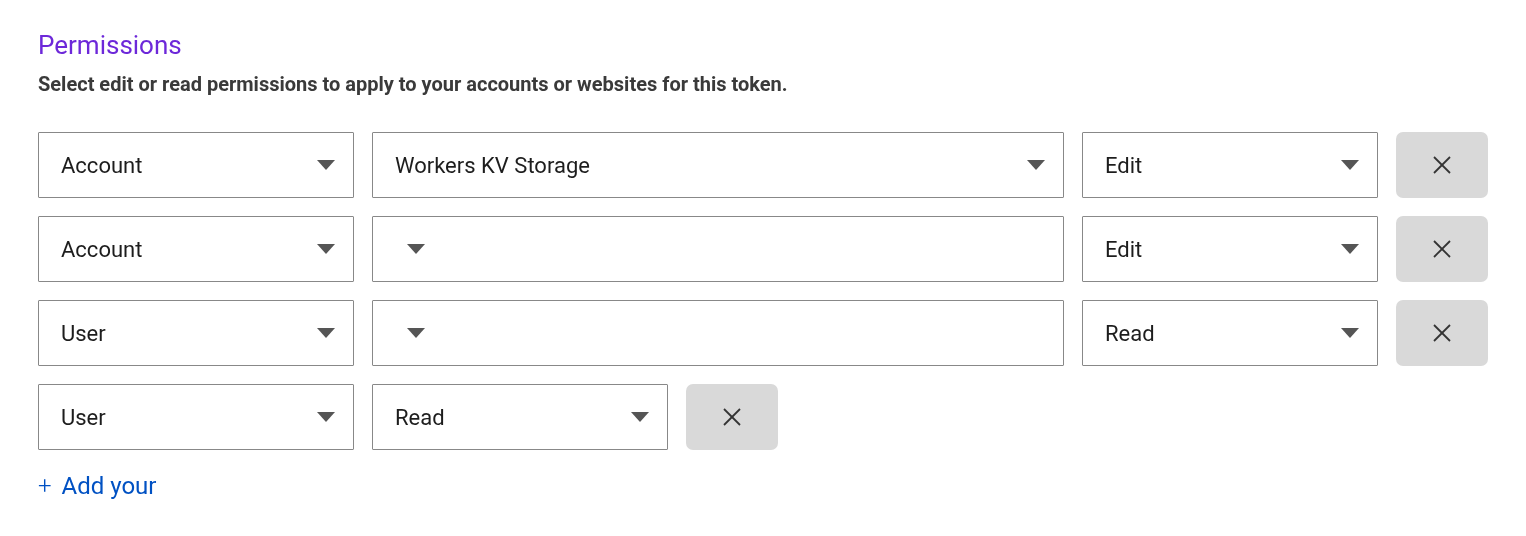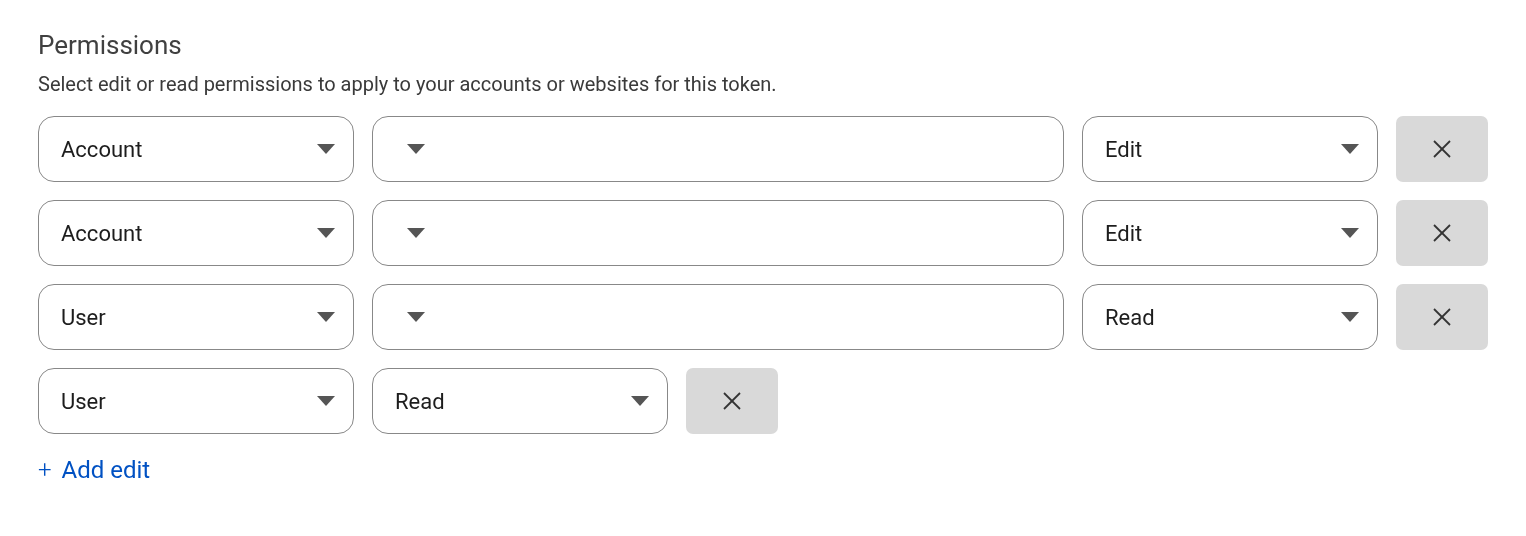--- a/index.html
+++ b/index.html
@@ -5,45 +5,45 @@
     * { box-sizing: border-box; margin: 0; padding: 0; }
     body {
       font-family: -apple-system, BlinkMacSystemFont, "Segoe UI", Roboto, Helvetica, Arial, sans-serif;
       background: #fff;
       color: #1d1d1d;
       padding: 30px 38px;
     }
     .section-title {
       font-size: 26px;
       font-weight: 400;
-      color: #404040;
+      color: #6d28d9;
       margin-bottom: 12px;
     }
     .section-description {
       font-size: 20px;
       color: #3a3a3a;
-      margin-bottom: 20px;
-      font-weight: 400;
+      margin-bottom: 36px;
+      font-weight: 700;
     }
     .permissions-list {
       display: flex;
       flex-direction: column;
       gap: 18px;
     }
     .permission-row {
       display: flex;
       gap: 18px;
       align-items: stretch;
     }
     .select-box {
       display: flex;
       align-items: center;
       justify-content: space-between;
       border: 1px solid #888;
-      border-radius: 16px;
+      border-radius: 1px;
       background: #fff;
       height: 66px;
       padding: 0 18px 0 22px;
       font-size: 22px;
       color: #1d1d1d;
       cursor: pointer;
     }
     .select-scope { width: 316px; flex: 0 0 316px; }
     .select-resource { flex: 1 1 auto; }
     .select-access { width: 296px; flex: 0 0 296px; }
@@ -93,20 +93,21 @@
 <p class="section-description">Select edit or read permissions to apply to your accounts or websites for this token.</p>
 
 <div class="permissions-list">
 
   <div class="permission-row">
     <div class="select-box select-scope">
       <span class="select-label">Account</span>
       <span class="chevron"></span>
     </div>
     <div class="select-box select-resource">
+      <span class="select-label">Workers KV Storage</span>
       <span class="chevron"></span>
     </div>
     <div class="select-box select-access">
       <span class="select-label">Edit</span>
       <span class="chevron"></span>
     </div>
     <button class="remove-btn">
       <svg viewBox="0 0 24 24" fill="none" stroke="#333" stroke-width="1.8">
           <line x1="4" y1="4" x2="20" y2="20"></line>
           <line x1="20" y1="4" x2="4" y2="20"></line>
@@ -168,17 +169,17 @@
           <line x1="4" y1="4" x2="20" y2="20"></line>
           <line x1="20" y1="4" x2="4" y2="20"></line>
         </svg>
     </button>
   </div>
 
 </div>
 
 <a class="add-more">
   <span class="plus">+</span>
-  <span>Add edit</span>
+  <span>Add your</span>
 </a>
 
 
 
 
 </body></html>

